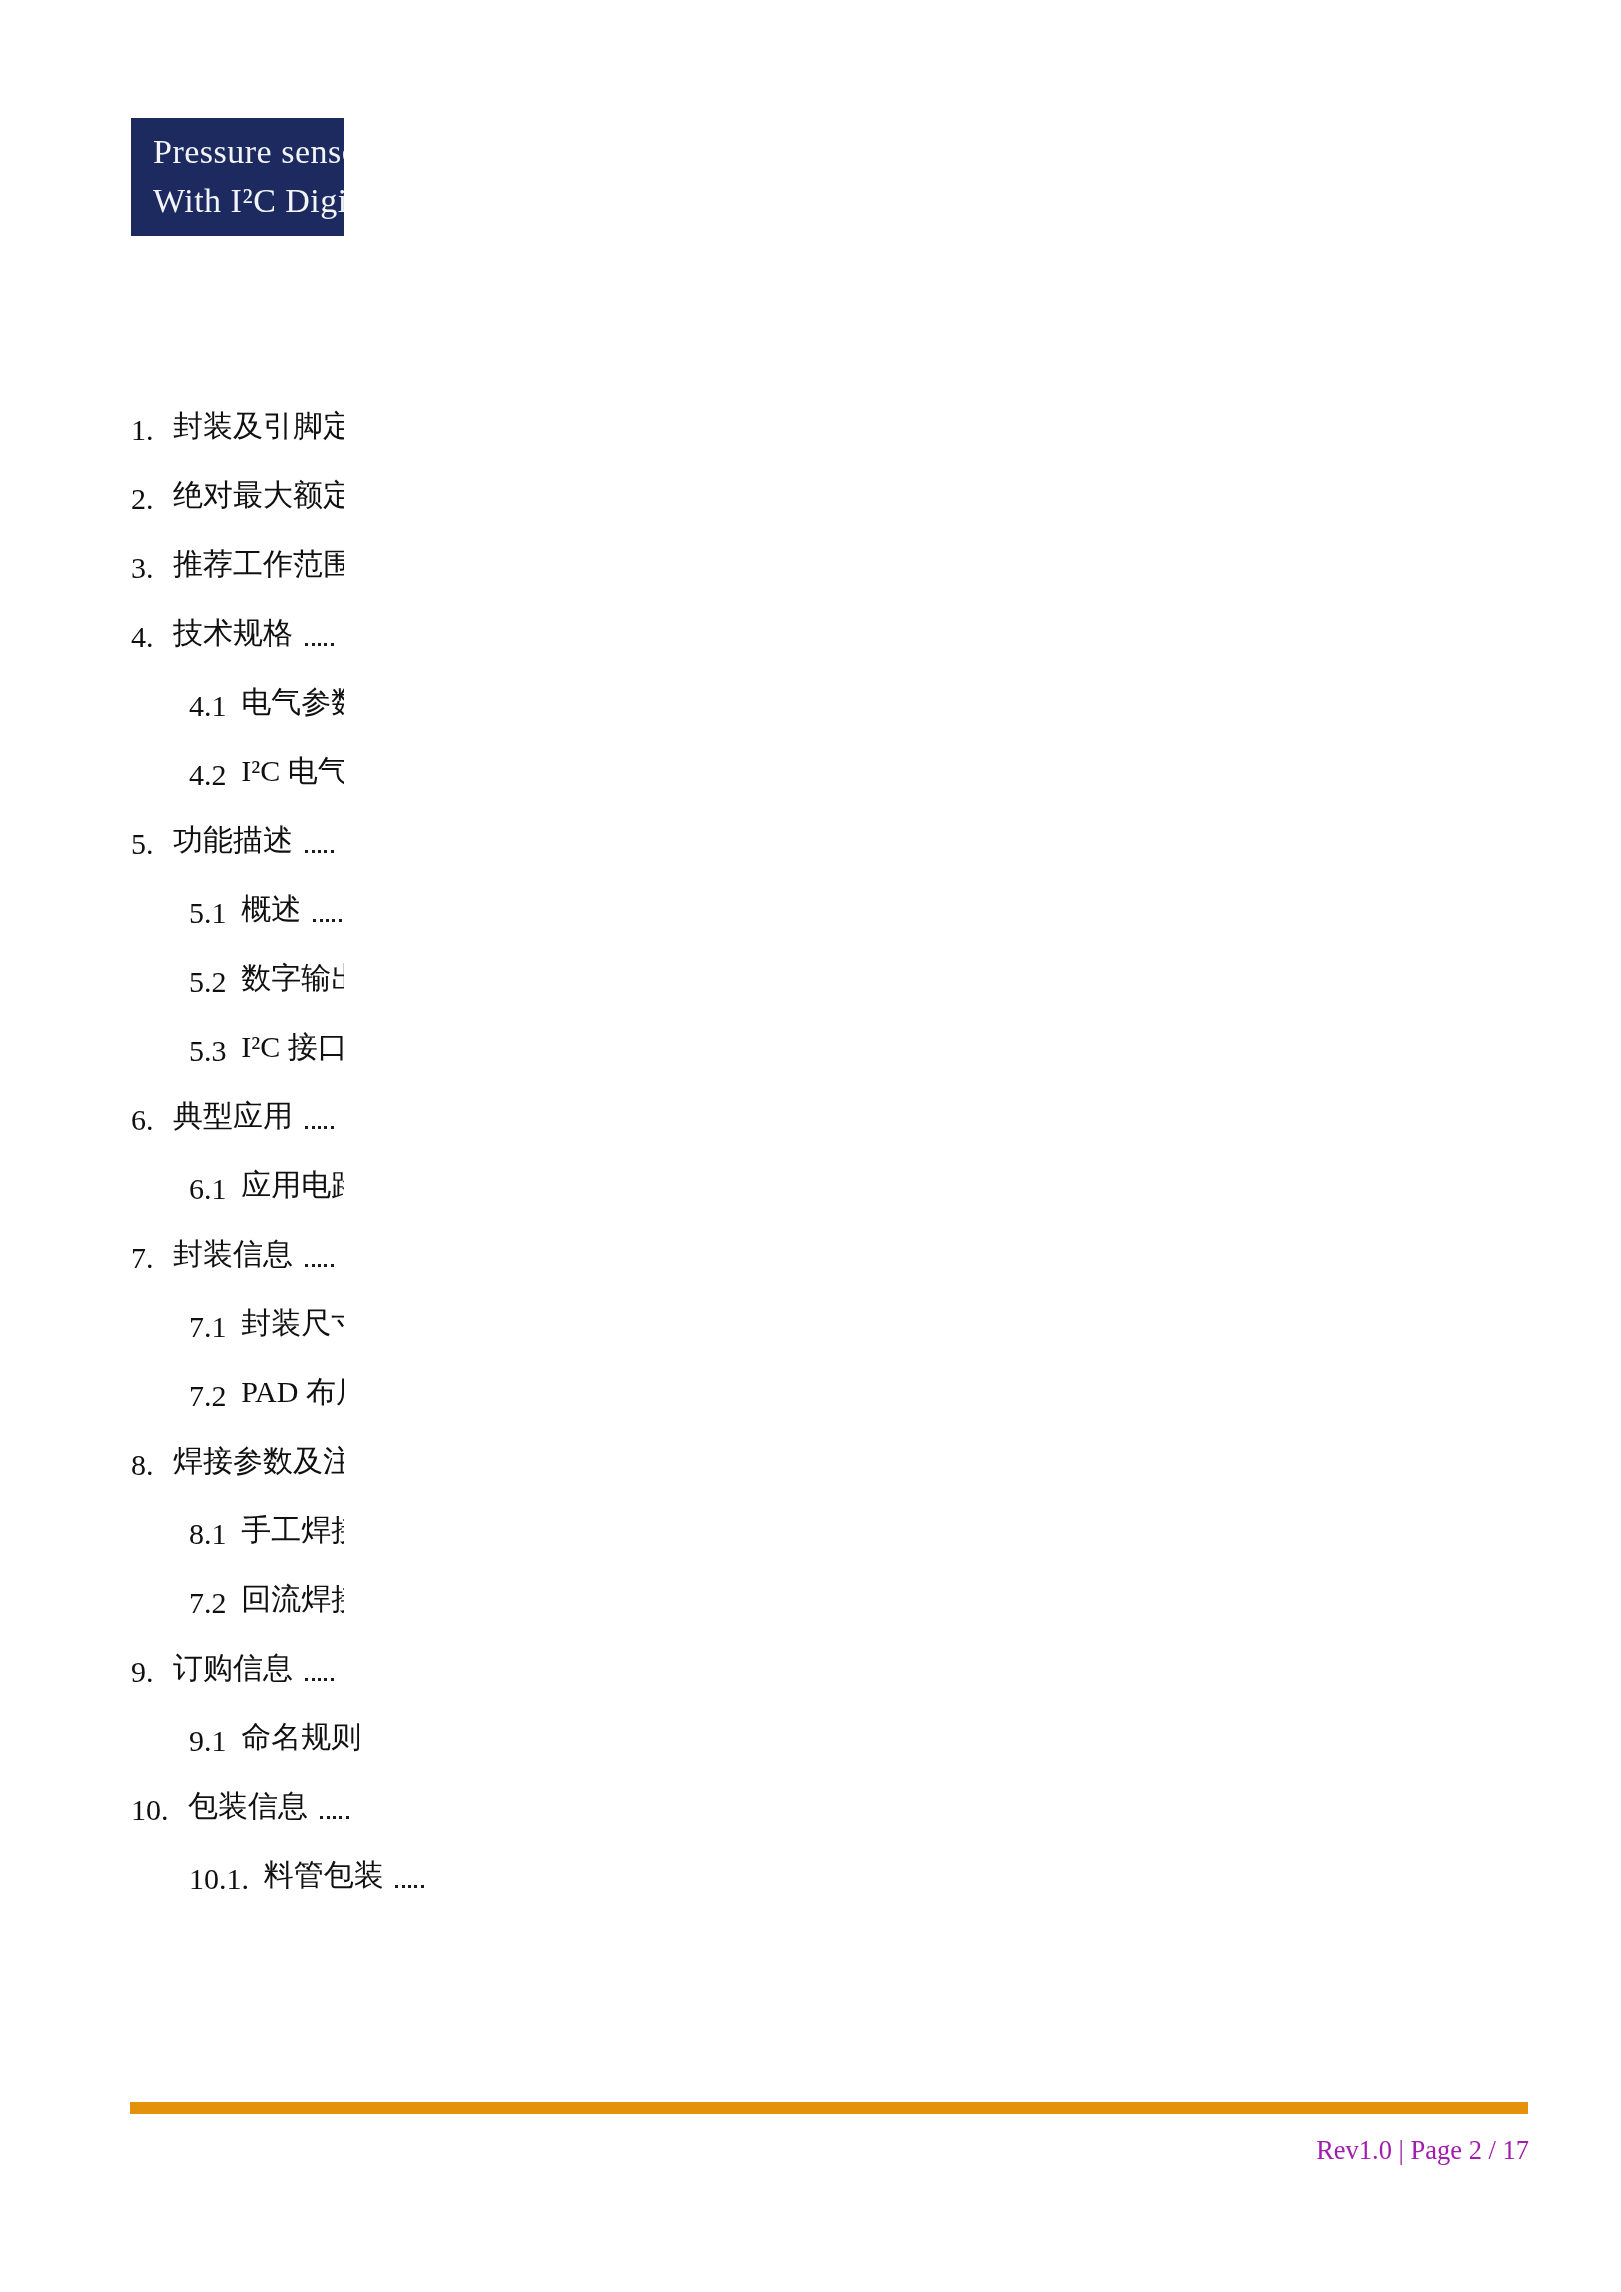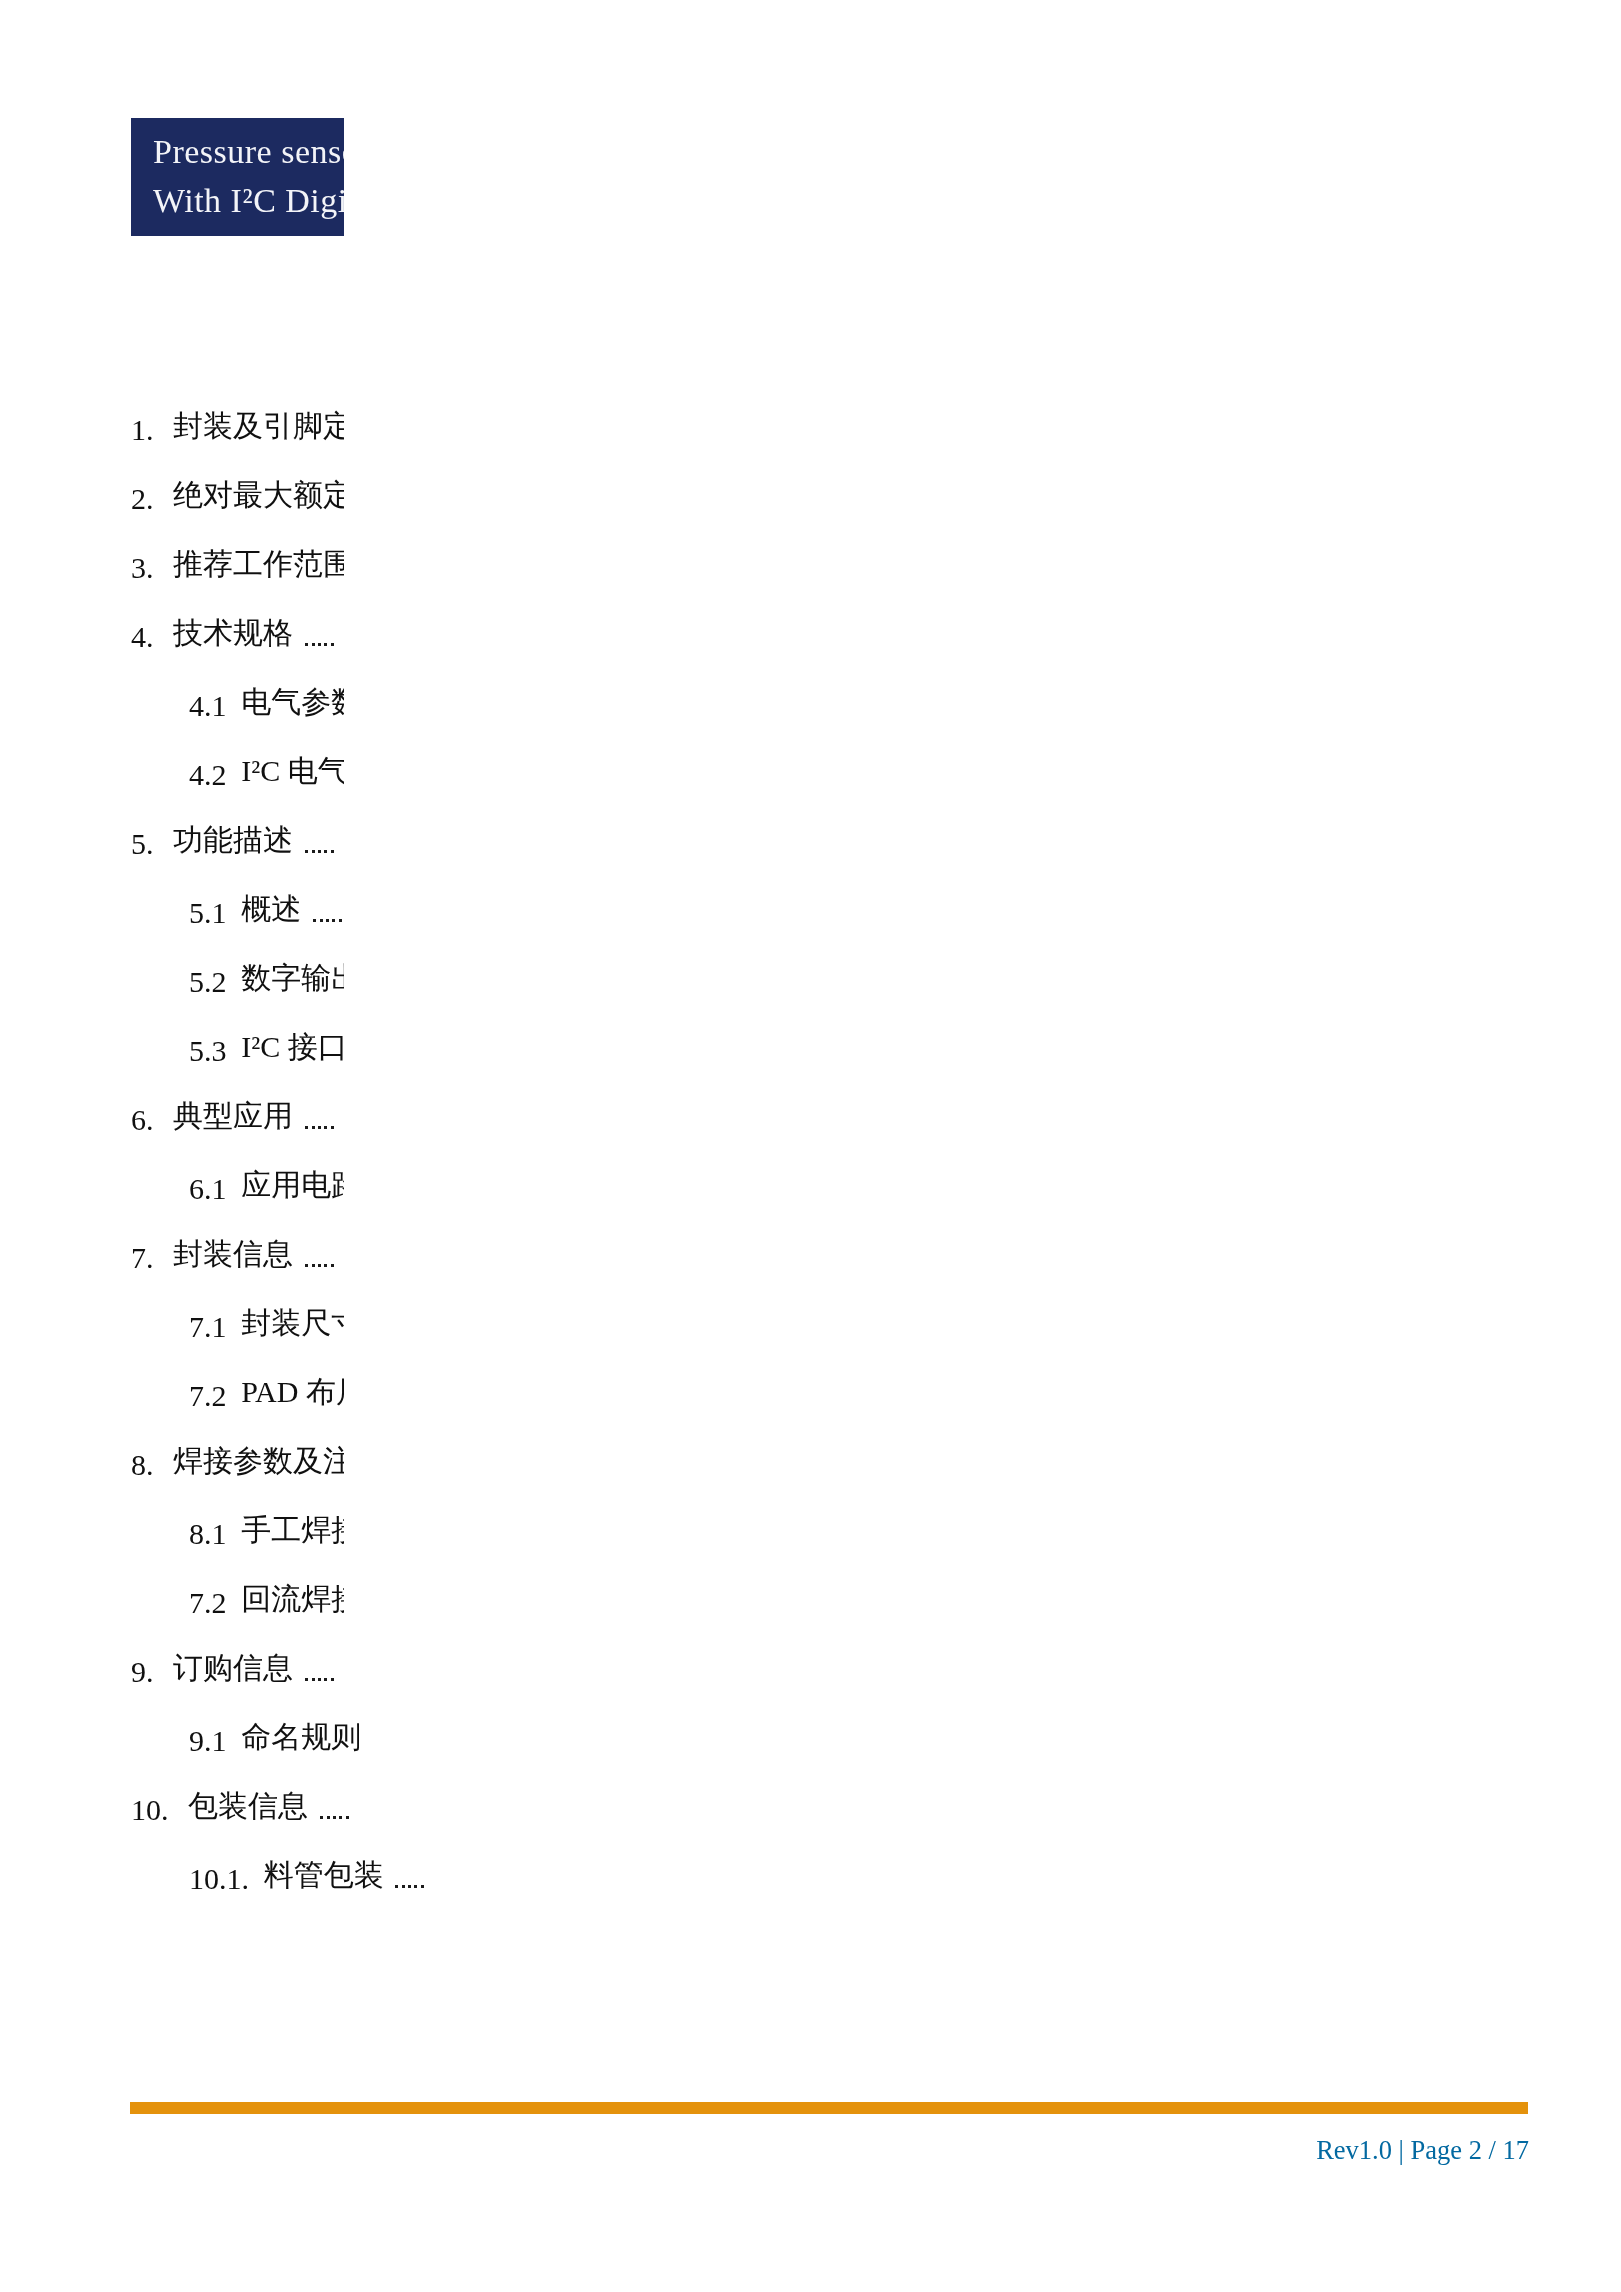--- a/index.html
+++ b/index.html
@@ -84,21 +84,21 @@
   .toc-row .page { flex: 0 0 auto; min-width: 45px; text-align: right; }
 
   
   .footer-bar {
     position: absolute; left: 130px; top: 2102px; width: 1398px; height: 11.8px;
     background: #e4920c;
   }
   .footer-text {
     position: absolute; right: 92px; top: 2135px;
     font-family: "Liberation Serif", serif;
-    font-size: 26.5px; color: #0369a1;
+    font-size: 26.5px; color: #a21caf;
   }
 </style>
 </head>
 <body>
 
 <div class="page">
 
   <div class="hdr-band">
     <div class="hdr-navy"></div>
     <div class="hdr-stripe"></div>

